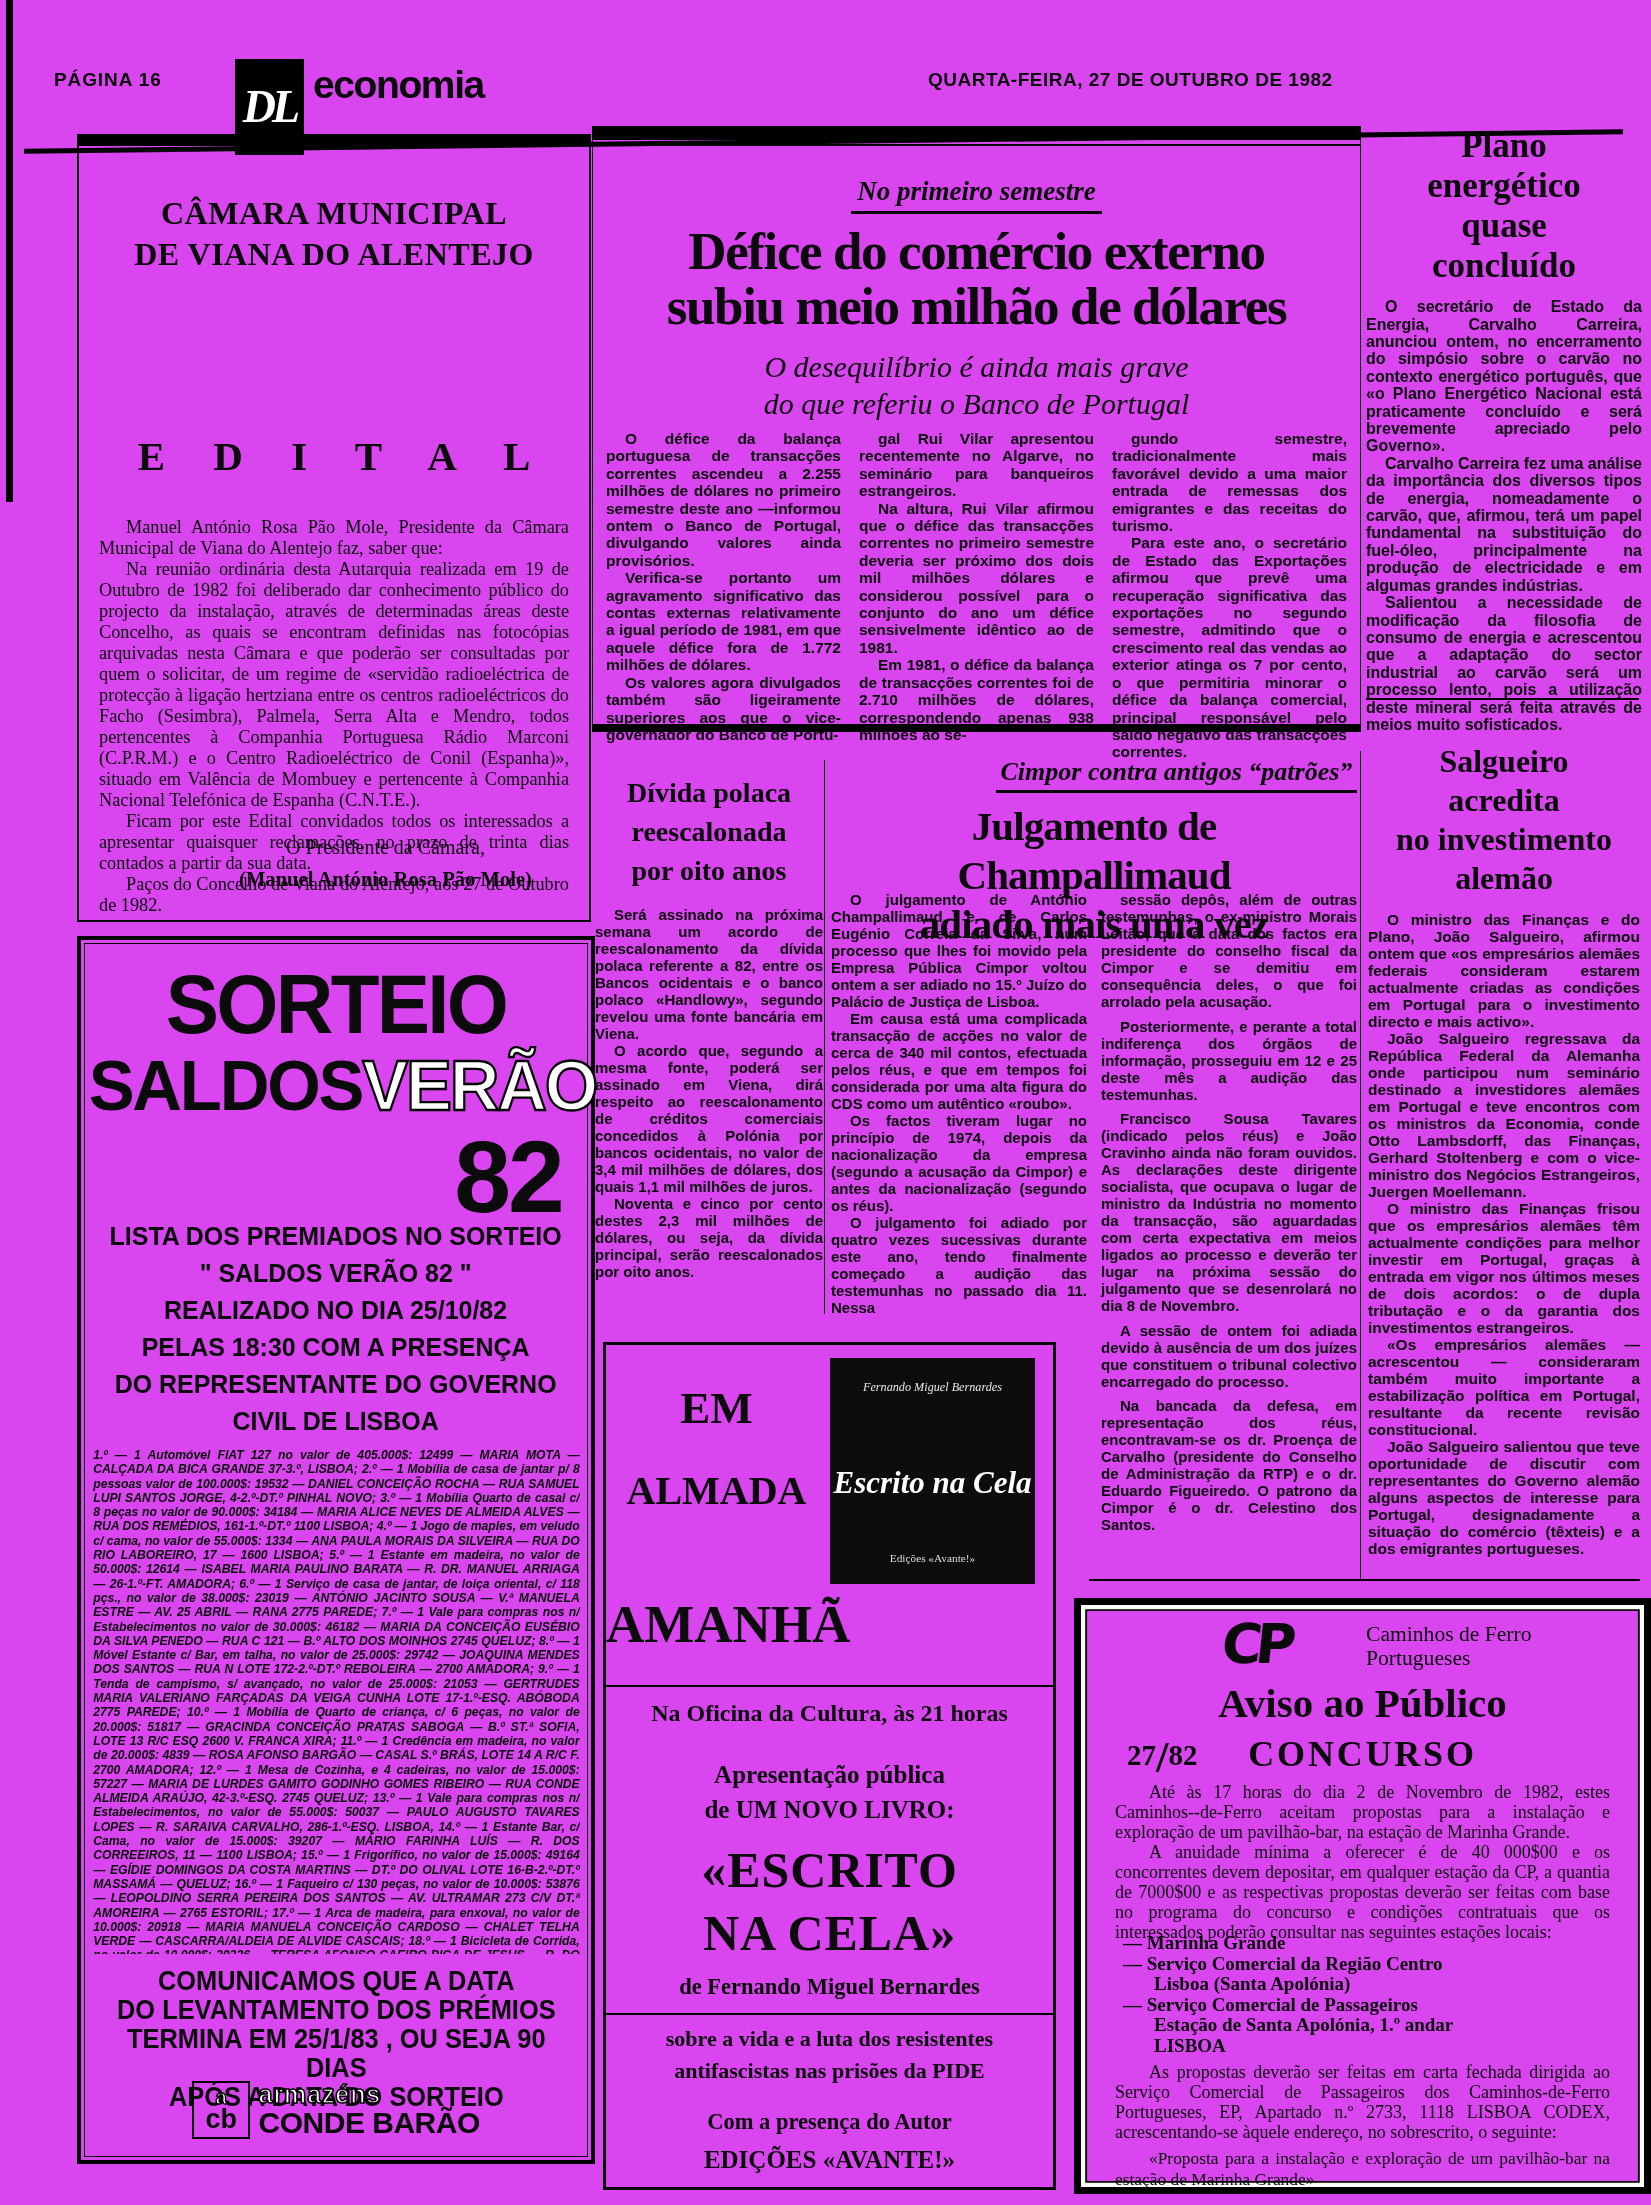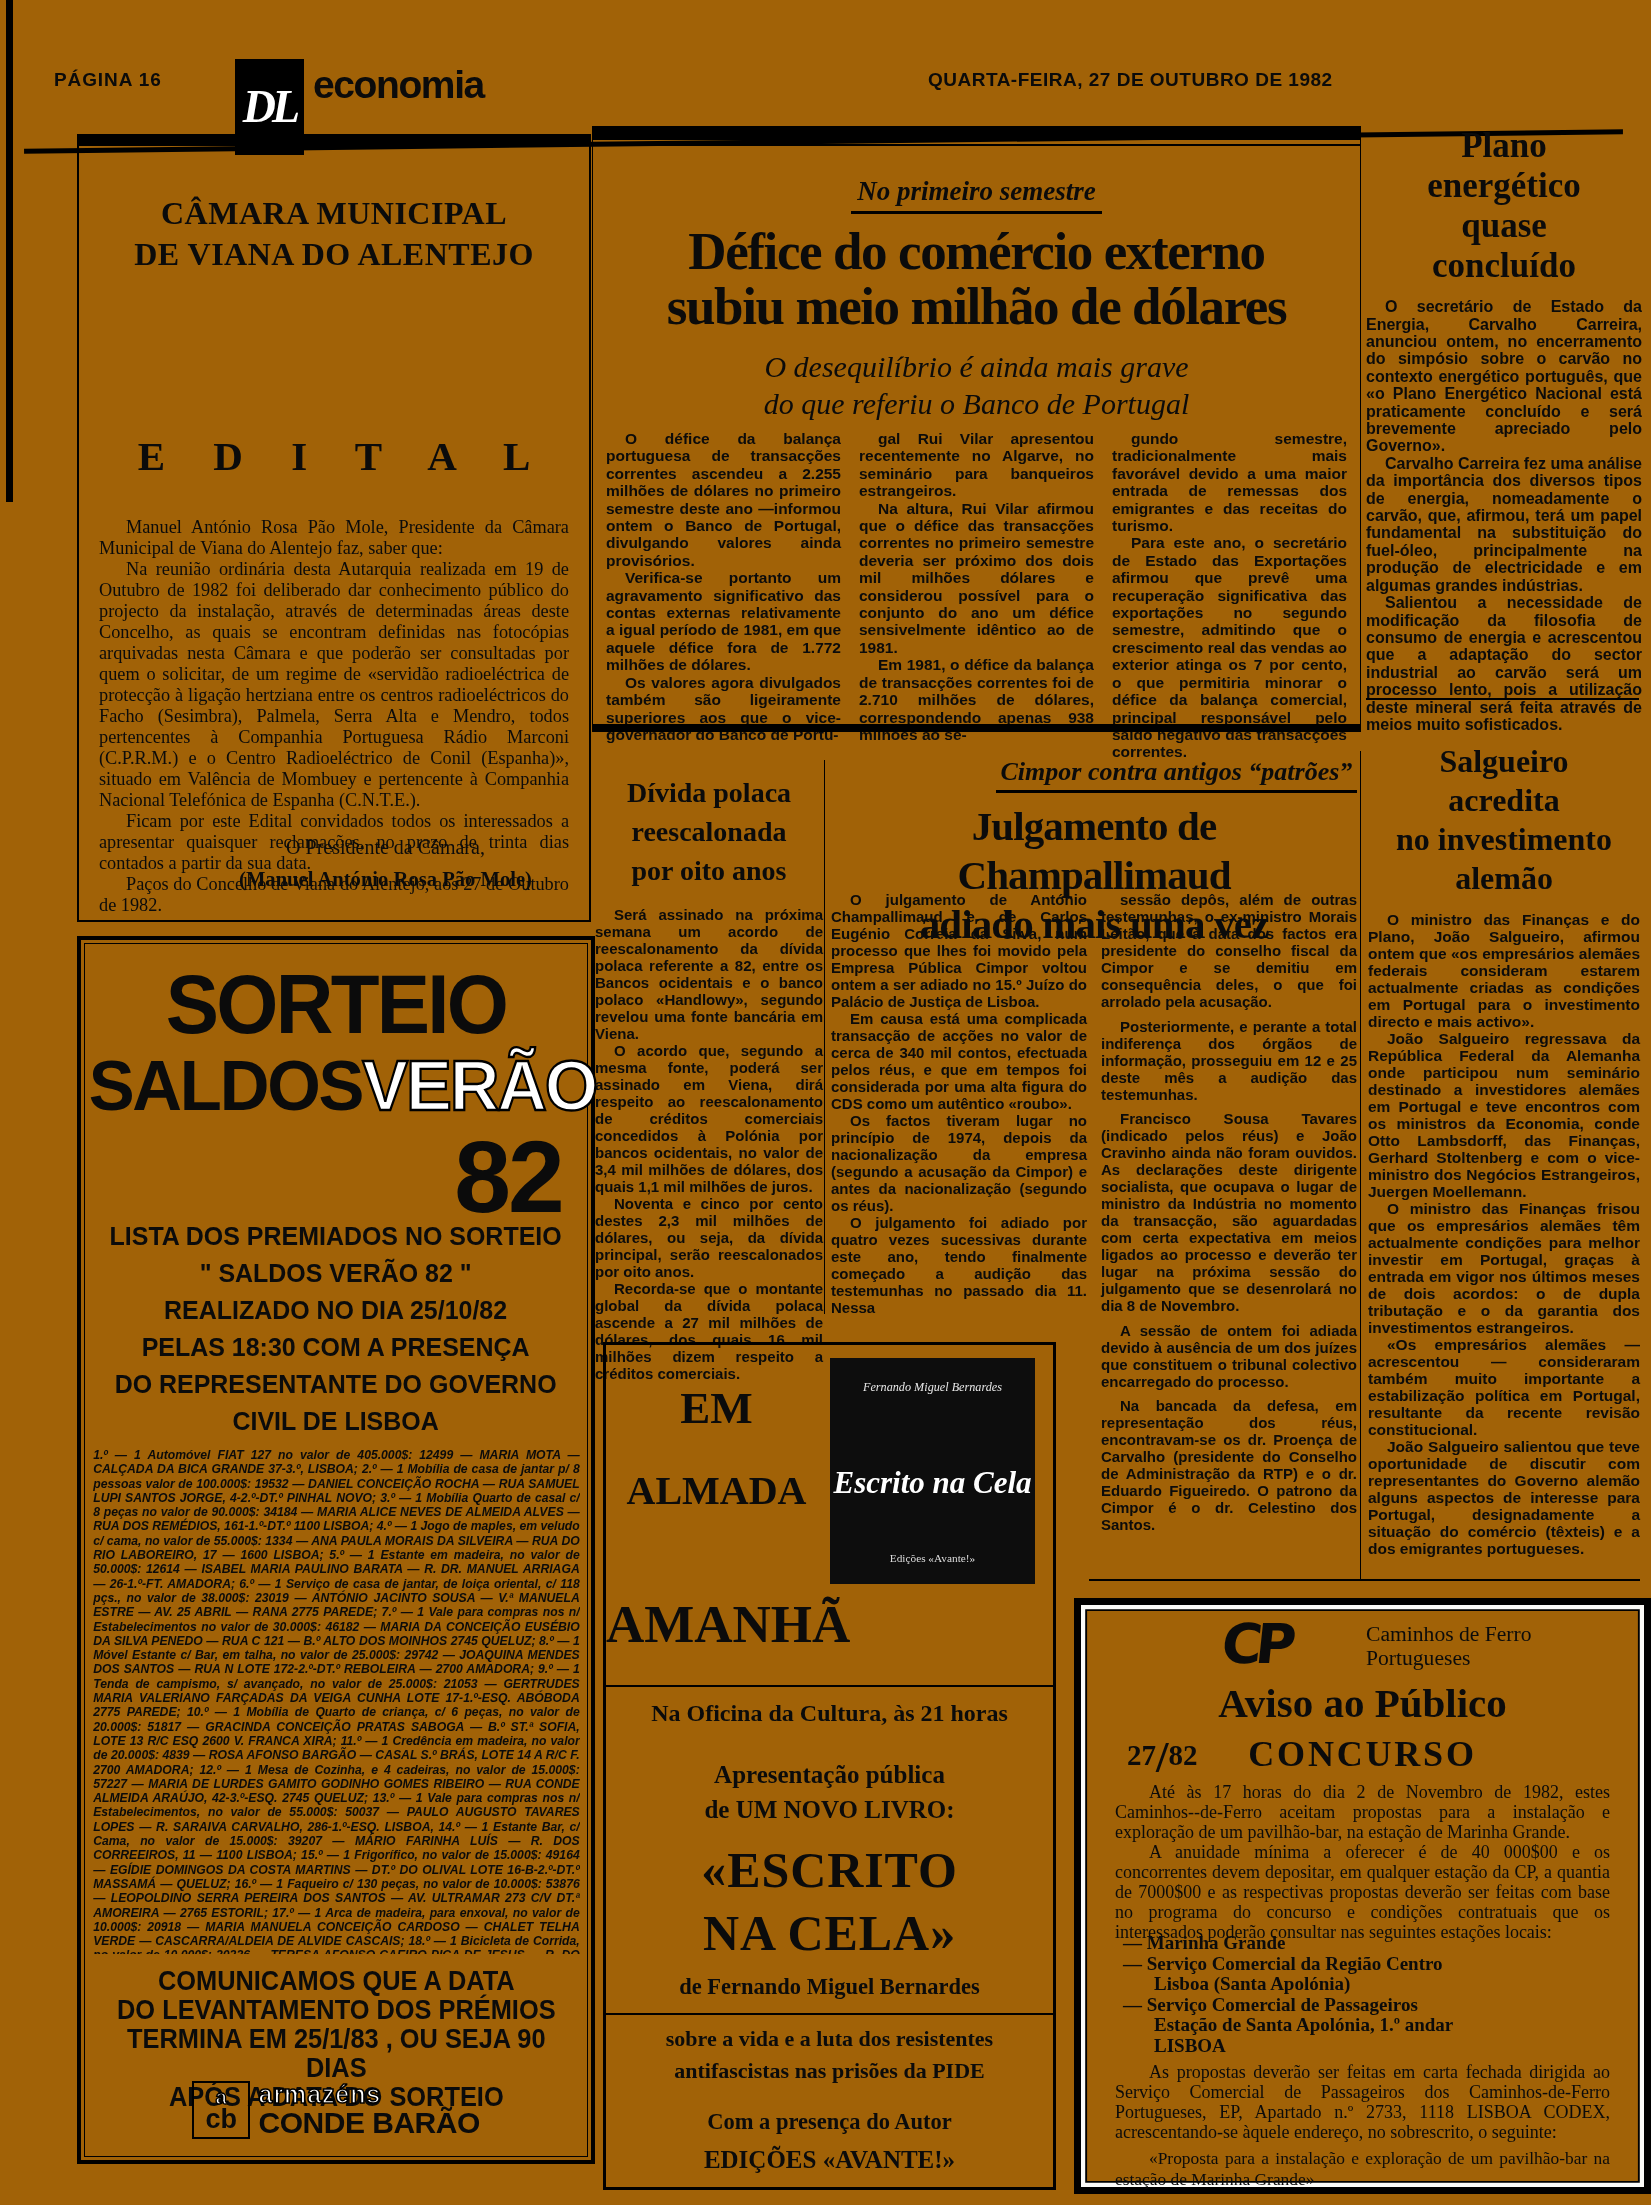--- a/index.html
+++ b/index.html
@@ -1,16 +1,16 @@
 <!DOCTYPE html>
 <html style="font-size:7.5px"><head>
 <meta charset="utf-8">
 <style>
   html,body{margin:0;padding:0;background:#8a8a8a;}
-  #page{position:relative;width:1652px;height:2205px;background:#a16207;color:#0b0b0b;overflow:hidden;
+  #page{position:relative;width:1652px;height:2205px;background:#d946ef;color:#0b0b0b;overflow:hidden;
         font-family:"Liberation Serif","DejaVu Serif",serif;}
   .abs{position:absolute;}
   .rule{position:absolute;background:#000;}
   .sans{font-family:"Liberation Sans","DejaVu Sans",sans-serif;}
 
   
   #page-label{left:54px;top:70px;font:bold 19px/1 "Liberation Sans",sans-serif;letter-spacing:0.9px;}
   #logo-box{left:235px;top:59px;width:69px;height:96px;background:#000;color:#fff;
             display:flex;align-items:center;justify-content:center;}
   #logo-box span{font:italic bold 46px/1 "Liberation Serif",serif;letter-spacing:-3.8px;}
@@ -215,21 +215,20 @@
   <div class="abs" id="divida">
     <div class="art-title">
         <span class="block-line">Dívida polaca</span>
         <span class="block-line">reescalonada</span>
         <span class="block-line">por oito anos</span>
       </div>
     <div class="bodytext">
         <p>Será assinado na próxima semana um acordo de reescalonamento da dívida polaca referente a 82, entre os Bancos ocidentais e o banco polaco «Handlowy», segundo revelou uma fonte bancária em Viena.</p>
         <p>O acordo que, segundo a mesma fonte, poderá ser assinado em Viena, dirá respeito ao reescalonamento de créditos comerciais concedidos à Polónia por bancos ocidentais, no valor de 3,4 mil milhões de dólares, dos quais 1,1 mil milhões de juros.</p>
         <p>Noventa e cinco por cento destes 2,3 mil milhões de dólares, ou seja, da dívida principal, serão reescalonados por oito anos.</p>
-        <p>Recorda-se que o montante global da dívida polaca ascende a 27 mil milhões de dólares, dos quais 16 mil milhões dizem respeito a créditos comerciais.</p>
       </div>
   </div>
   <div class="rule" id="vline-divida"></div>
 
   <div class="abs" id="champ-head">
     <div id="champ-kicker"><span>Cimpor contra antigos “patrões”</span></div>
     <div id="champ-headline">
       <span class="block-line">Julgamento de Champallimaud</span>
       <span class="block-line">adiado mais uma vez</span>
     </div>

